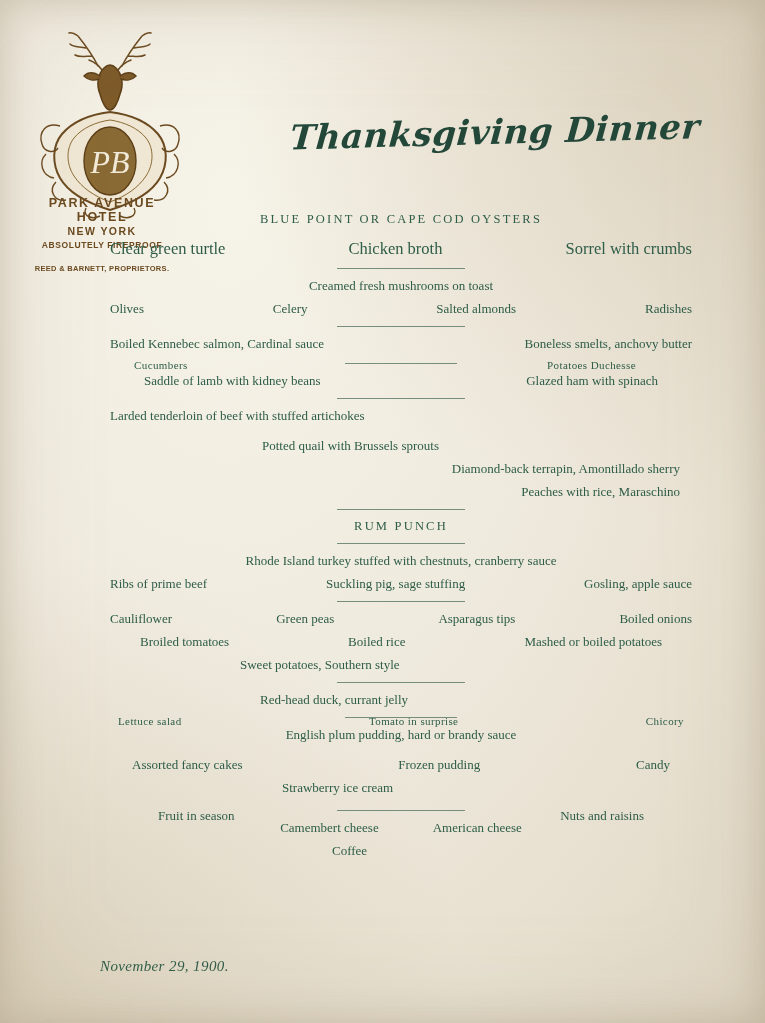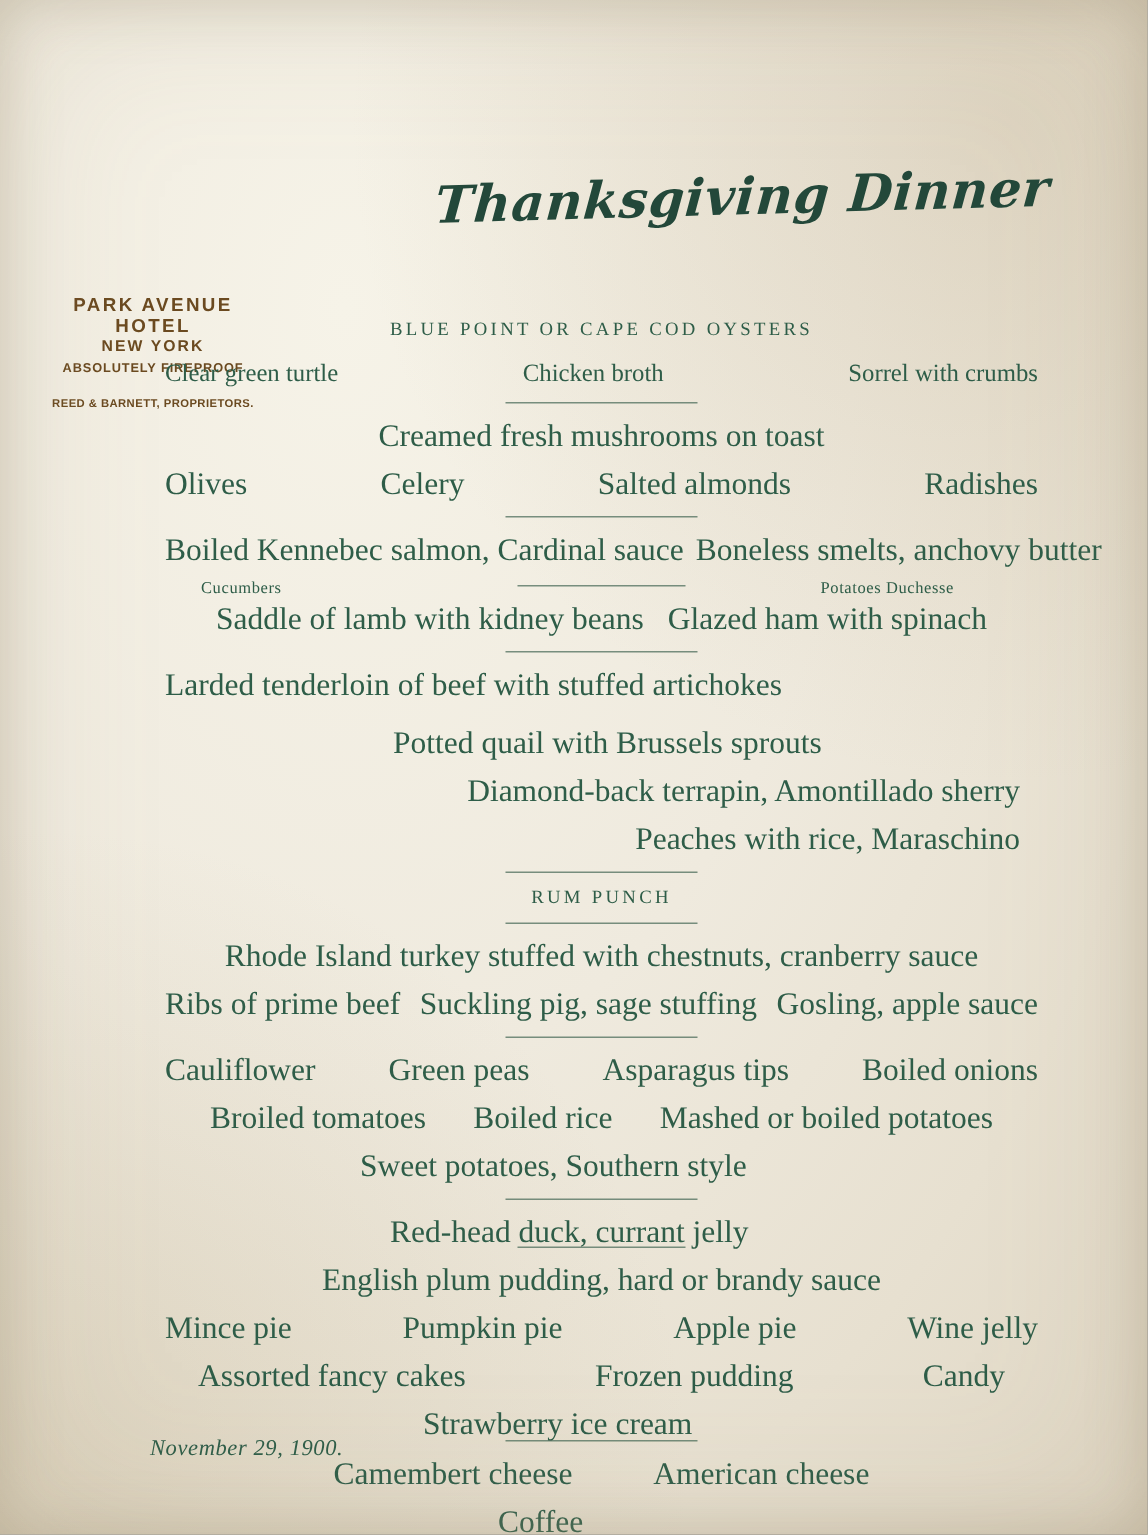--- a/index.html
+++ b/index.html
@@ -116,21 +116,21 @@
   .row.spaced { justify-content: space-between; }
   .row .cell { padding: 0 4px; }
 
   .sz-head {
     font-size: 12.5px;
     letter-spacing: 2.2px;
     font-variant: small-caps;
     text-transform: uppercase;
   }
   .sz-lg { font-size: 16.5px; }
-  .sz-md { font-size: 21px; }
+  .sz-md { font-size: 13px; }
   .sz-xs { font-size: 11px; letter-spacing: 0.4px; }
 
   .gap-1 { height: 7px; }
   .gap-2 { height: 12px; }
 
   .rule {
     width: 128px;
     height: 0;
     border-top: 1px solid #4e6d5c;
     margin: 9px auto;
@@ -148,20 +148,49 @@
     color: #2e5d48;
     letter-spacing: 0.4px;
   }
 </style>
 </head>
 <body>
 
 <div class="page">
   <div class="paper-tint"></div>
 
+  <div class="crest">
+    <svg width="160" height="230" viewBox="0 0 160 230" xmlns="http://www.w3.org/2000/svg">
+      <g stroke="#6b4a20" fill="none" stroke-width="1.5" stroke-linecap="round">
+
+        <path d="M72 44 C66 32 60 24 52 14 M60 26 C54 24 48 26 44 22 M66 34 C60 34 54 36 49 33 M52 14 C49 12 46 10 43 11"></path>
+        <path d="M96 44 C102 32 108 24 116 14 M108 26 C114 24 120 26 124 22 M102 34 C108 34 114 36 119 33 M116 14 C119 12 122 10 125 11"></path>
+        <path d="M76 48 C72 42 68 40 63 38 M92 48 C96 42 100 40 105 38"></path>
+
+        <path d="M78 46 C72 52 70 62 74 72 C76 80 80 88 84 88 C88 88 92 80 94 72 C98 62 96 52 90 46 C86 42 82 42 78 46 Z" fill="#7d5a29" stroke="#5d3f18"></path>
+
+        <path d="M74 54 C68 50 62 50 58 54 C62 58 68 59 73 57" fill="#7d5a29" stroke="#5d3f18"></path>
+        <path d="M94 54 C100 50 106 50 110 54 C106 58 100 59 95 57" fill="#7d5a29" stroke="#5d3f18"></path>
+      </g>
+
+      <g stroke="#6b4a20" fill="none" stroke-width="1.4">
+        <path d="M84 90 C68 92 48 98 36 112 C26 124 26 142 34 156 C42 170 58 180 84 188 C110 180 126 170 134 156 C142 142 142 124 132 112 C120 98 100 92 84 90 Z" fill="#efe7d4" stroke="#6b4a20" stroke-width="2"></path>
+        <path d="M84 98 C70 100 56 106 48 116 C40 126 40 142 48 154 C56 166 68 174 84 180 C100 174 112 166 120 154 C128 142 128 126 120 116 C112 106 98 100 84 98 Z" stroke="#8a6a34" stroke-width="1"></path>
+
+        <path d="M34 104 C20 100 12 110 16 122 C18 130 28 132 32 126 M20 132 C12 140 16 154 28 156 M30 160 C22 168 28 180 40 178"></path>
+
+        <path d="M134 104 C148 100 156 110 152 122 C150 130 140 132 136 126 M148 132 C156 140 152 154 140 156 M138 160 C146 168 140 180 128 178"></path>
+
+        <path d="M60 186 C56 194 66 198 74 194 M108 186 C112 194 102 198 94 194"></path>
+      </g>
+
+      <ellipse cx="84" cy="139" rx="26" ry="34" fill="#8a6a34" stroke="#5d3f18" stroke-width="1.4"></ellipse>
+      <text x="84" y="151" text-anchor="middle" font-family="Liberation Serif, serif" font-size="32" font-style="italic" fill="#f2ead8">PB</text>
+    </svg>
+  </div>
 
   <div class="hotel-name">
     <span class="ln1">PARK AVENUE HOTEL</span>
     <span class="ln2">NEW YORK</span>
     <span class="ln3">ABSOLUTELY FIREPROOF</span>
     <span class="ln4">REED &amp; BARNETT, PROPRIETORS.</span>
   </div>
 
   <div class="title">Thanksgiving Dinner</div>
 
@@ -278,52 +307,55 @@
     </div>
 
     <div class="rule"></div>
 
     <div class="row sz-md" style="justify-content:flex-start;padding-left:150px">
       <span class="cell">Red-head duck, currant jelly</span>
     </div>
 
     <div class="gap-1"></div>
 
+    <div class="row spaced sz-xs" style="padding:0 8px">
+      <span class="cell">Lettuce salad</span>
+      <span class="cell">Tomato in surprise</span>
+      <span class="cell">Chicory</span>
+    </div>
 
     <div class="rule short" style="margin-top:-10px"></div>
 
     <div class="row sz-md">
       <span class="cell">English plum pudding, hard or brandy sauce</span>
     </div>
 
     <div class="gap-1"></div>
 
-    <div class="row spaced sz-md">
-      <span class="cell">Mince pie</span>
-      <span class="cell">Pumpkin pie</span>
-      <span class="cell">Apple pie</span>
-      <span class="cell">Wine jelly</span>
-    </div>
 
     <div class="gap-1"></div>
 
     <div class="row spaced sz-md" style="padding:0 22px">
       <span class="cell">Assorted fancy cakes</span>
       <span class="cell">Frozen pudding</span>
       <span class="cell">Candy</span>
     </div>
 
     <div class="gap-1"></div>
 
     <div class="row sz-md" style="justify-content:flex-start;padding-left:172px">
       <span class="cell">Strawberry ice cream</span>
     </div>
 
     <div class="gap-2"></div>
 
+    <div class="row spaced sz-md" style="padding:0 48px">
+      <span class="cell">Fruit in season</span>
+      <span class="cell">Nuts and raisins</span>
+    </div>
 
     <div class="rule" style="margin-top:-14px"></div>
 
     <div class="row sz-md" style="gap:46px">
       <span class="cell">Camembert cheese</span>
       <span class="cell">American cheese</span>
     </div>
 
     <div class="gap-1"></div>
 

